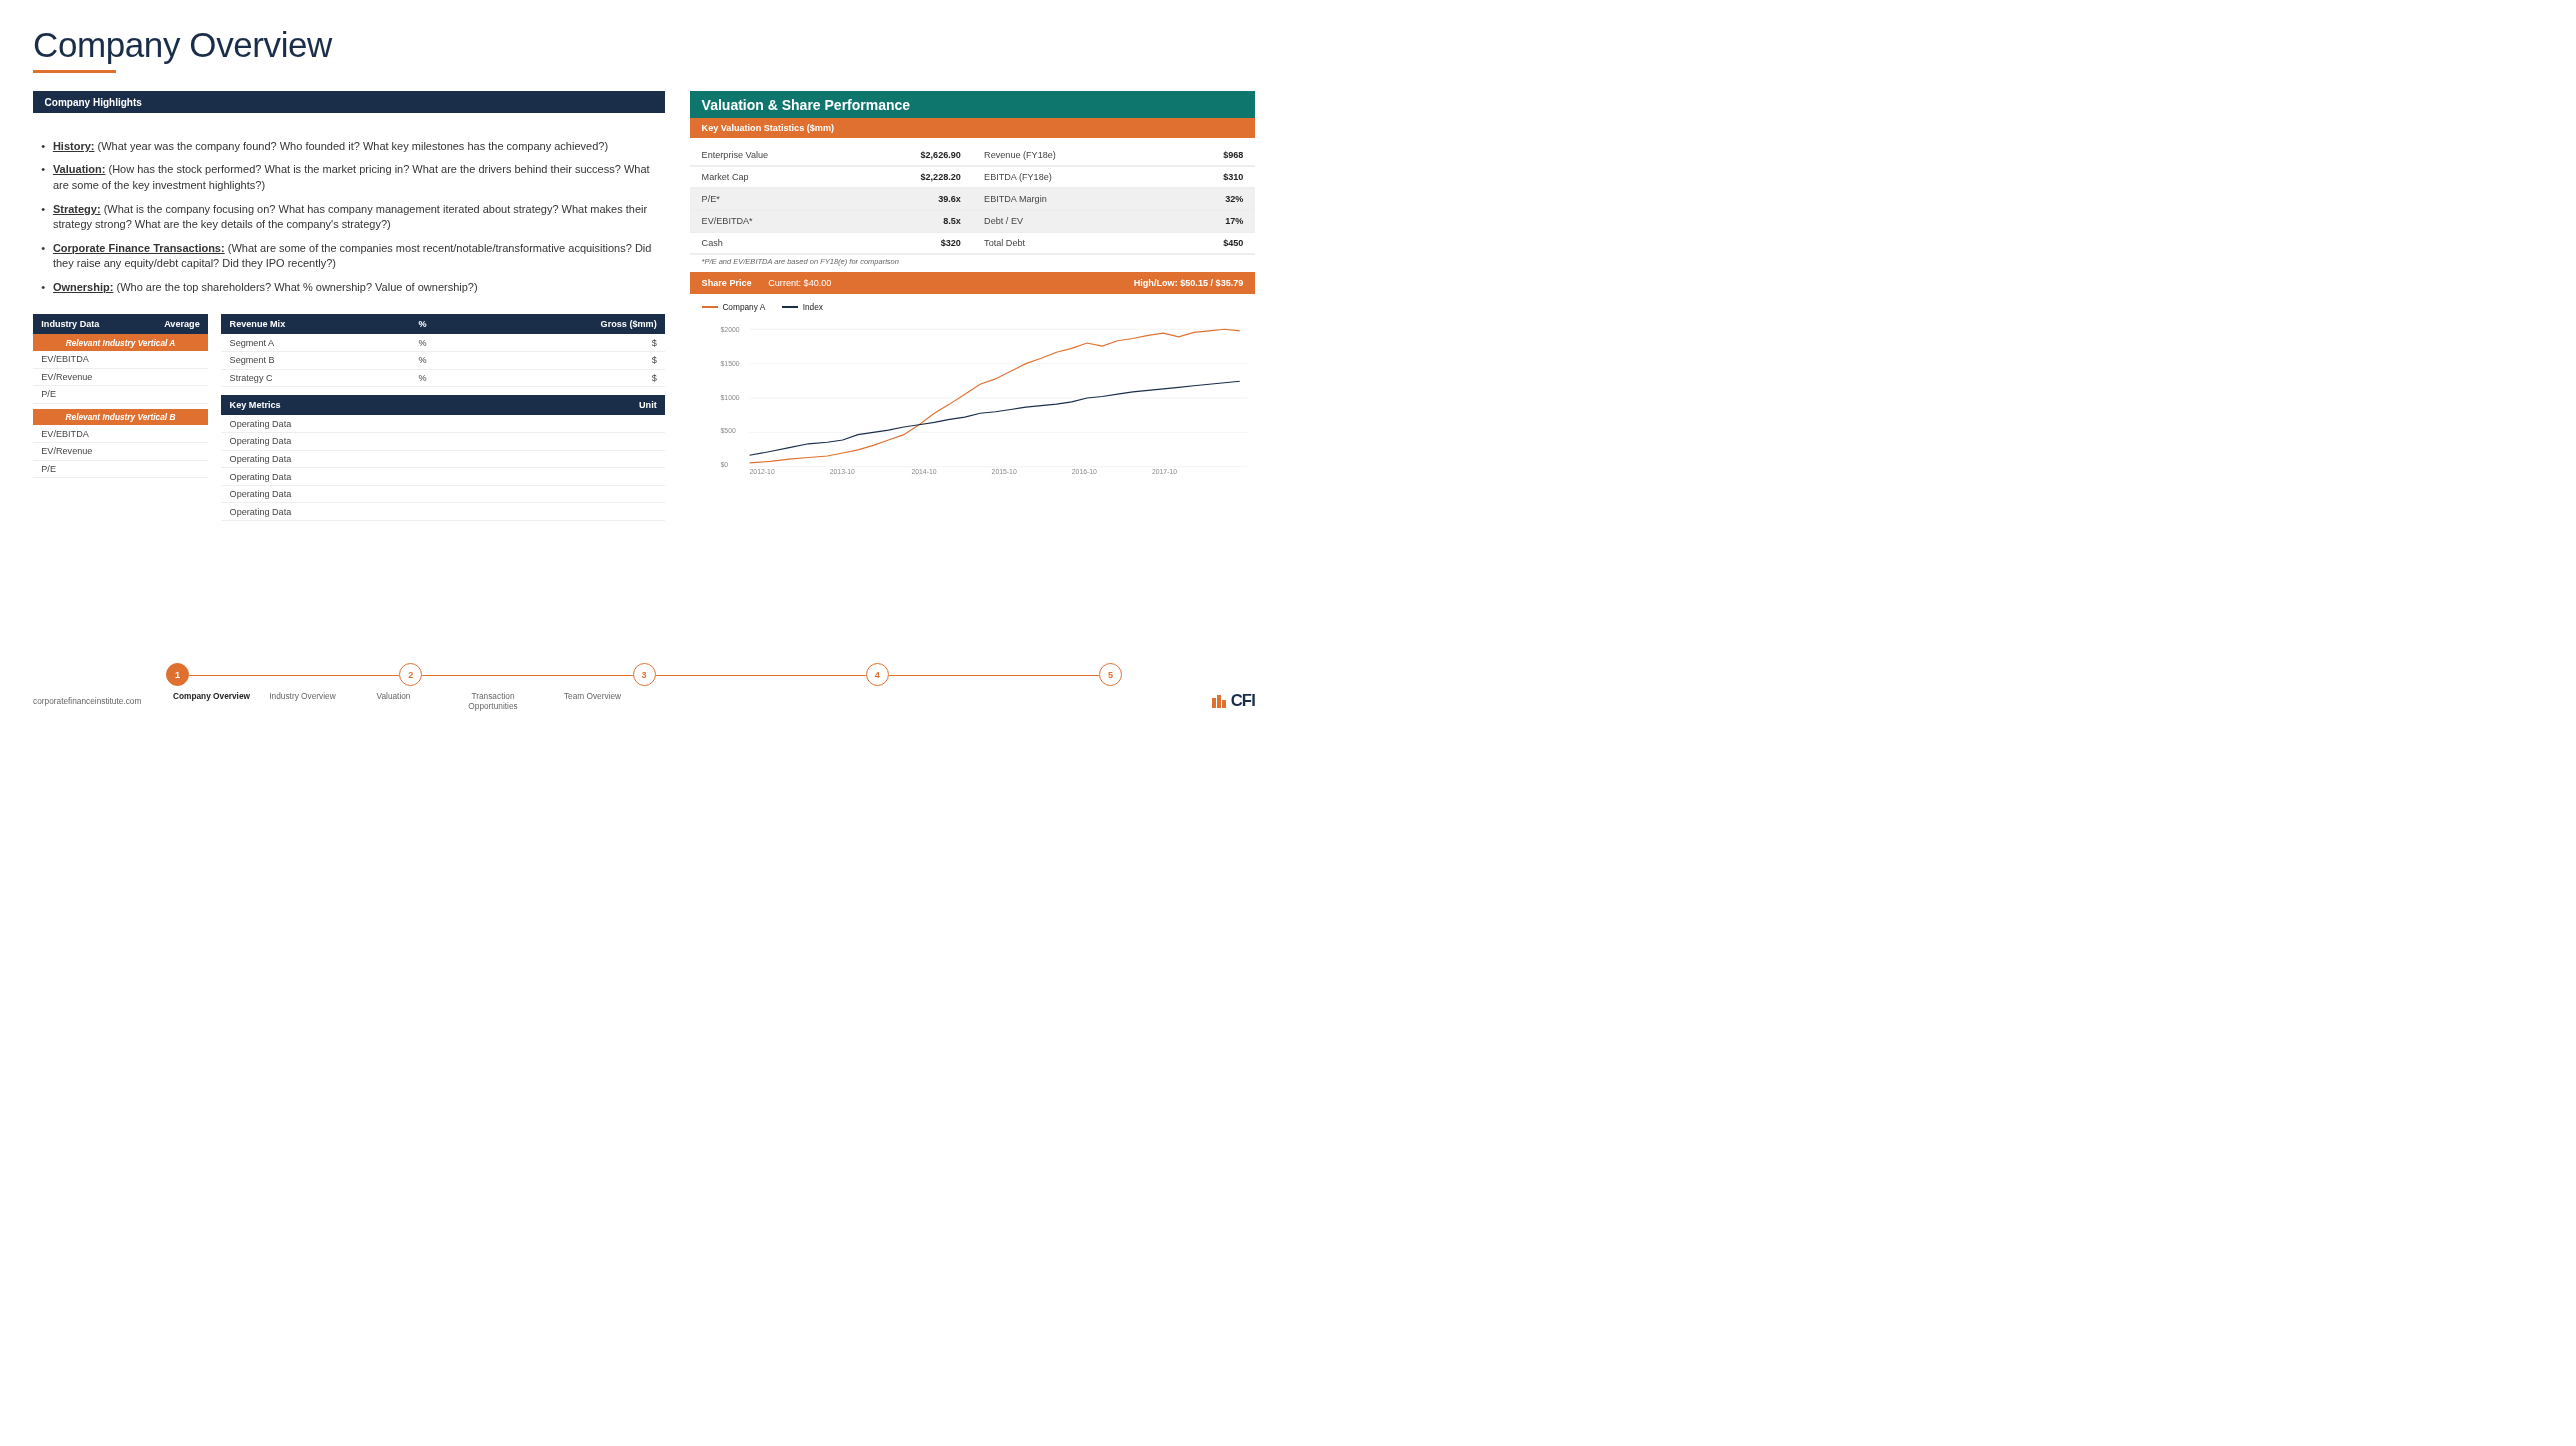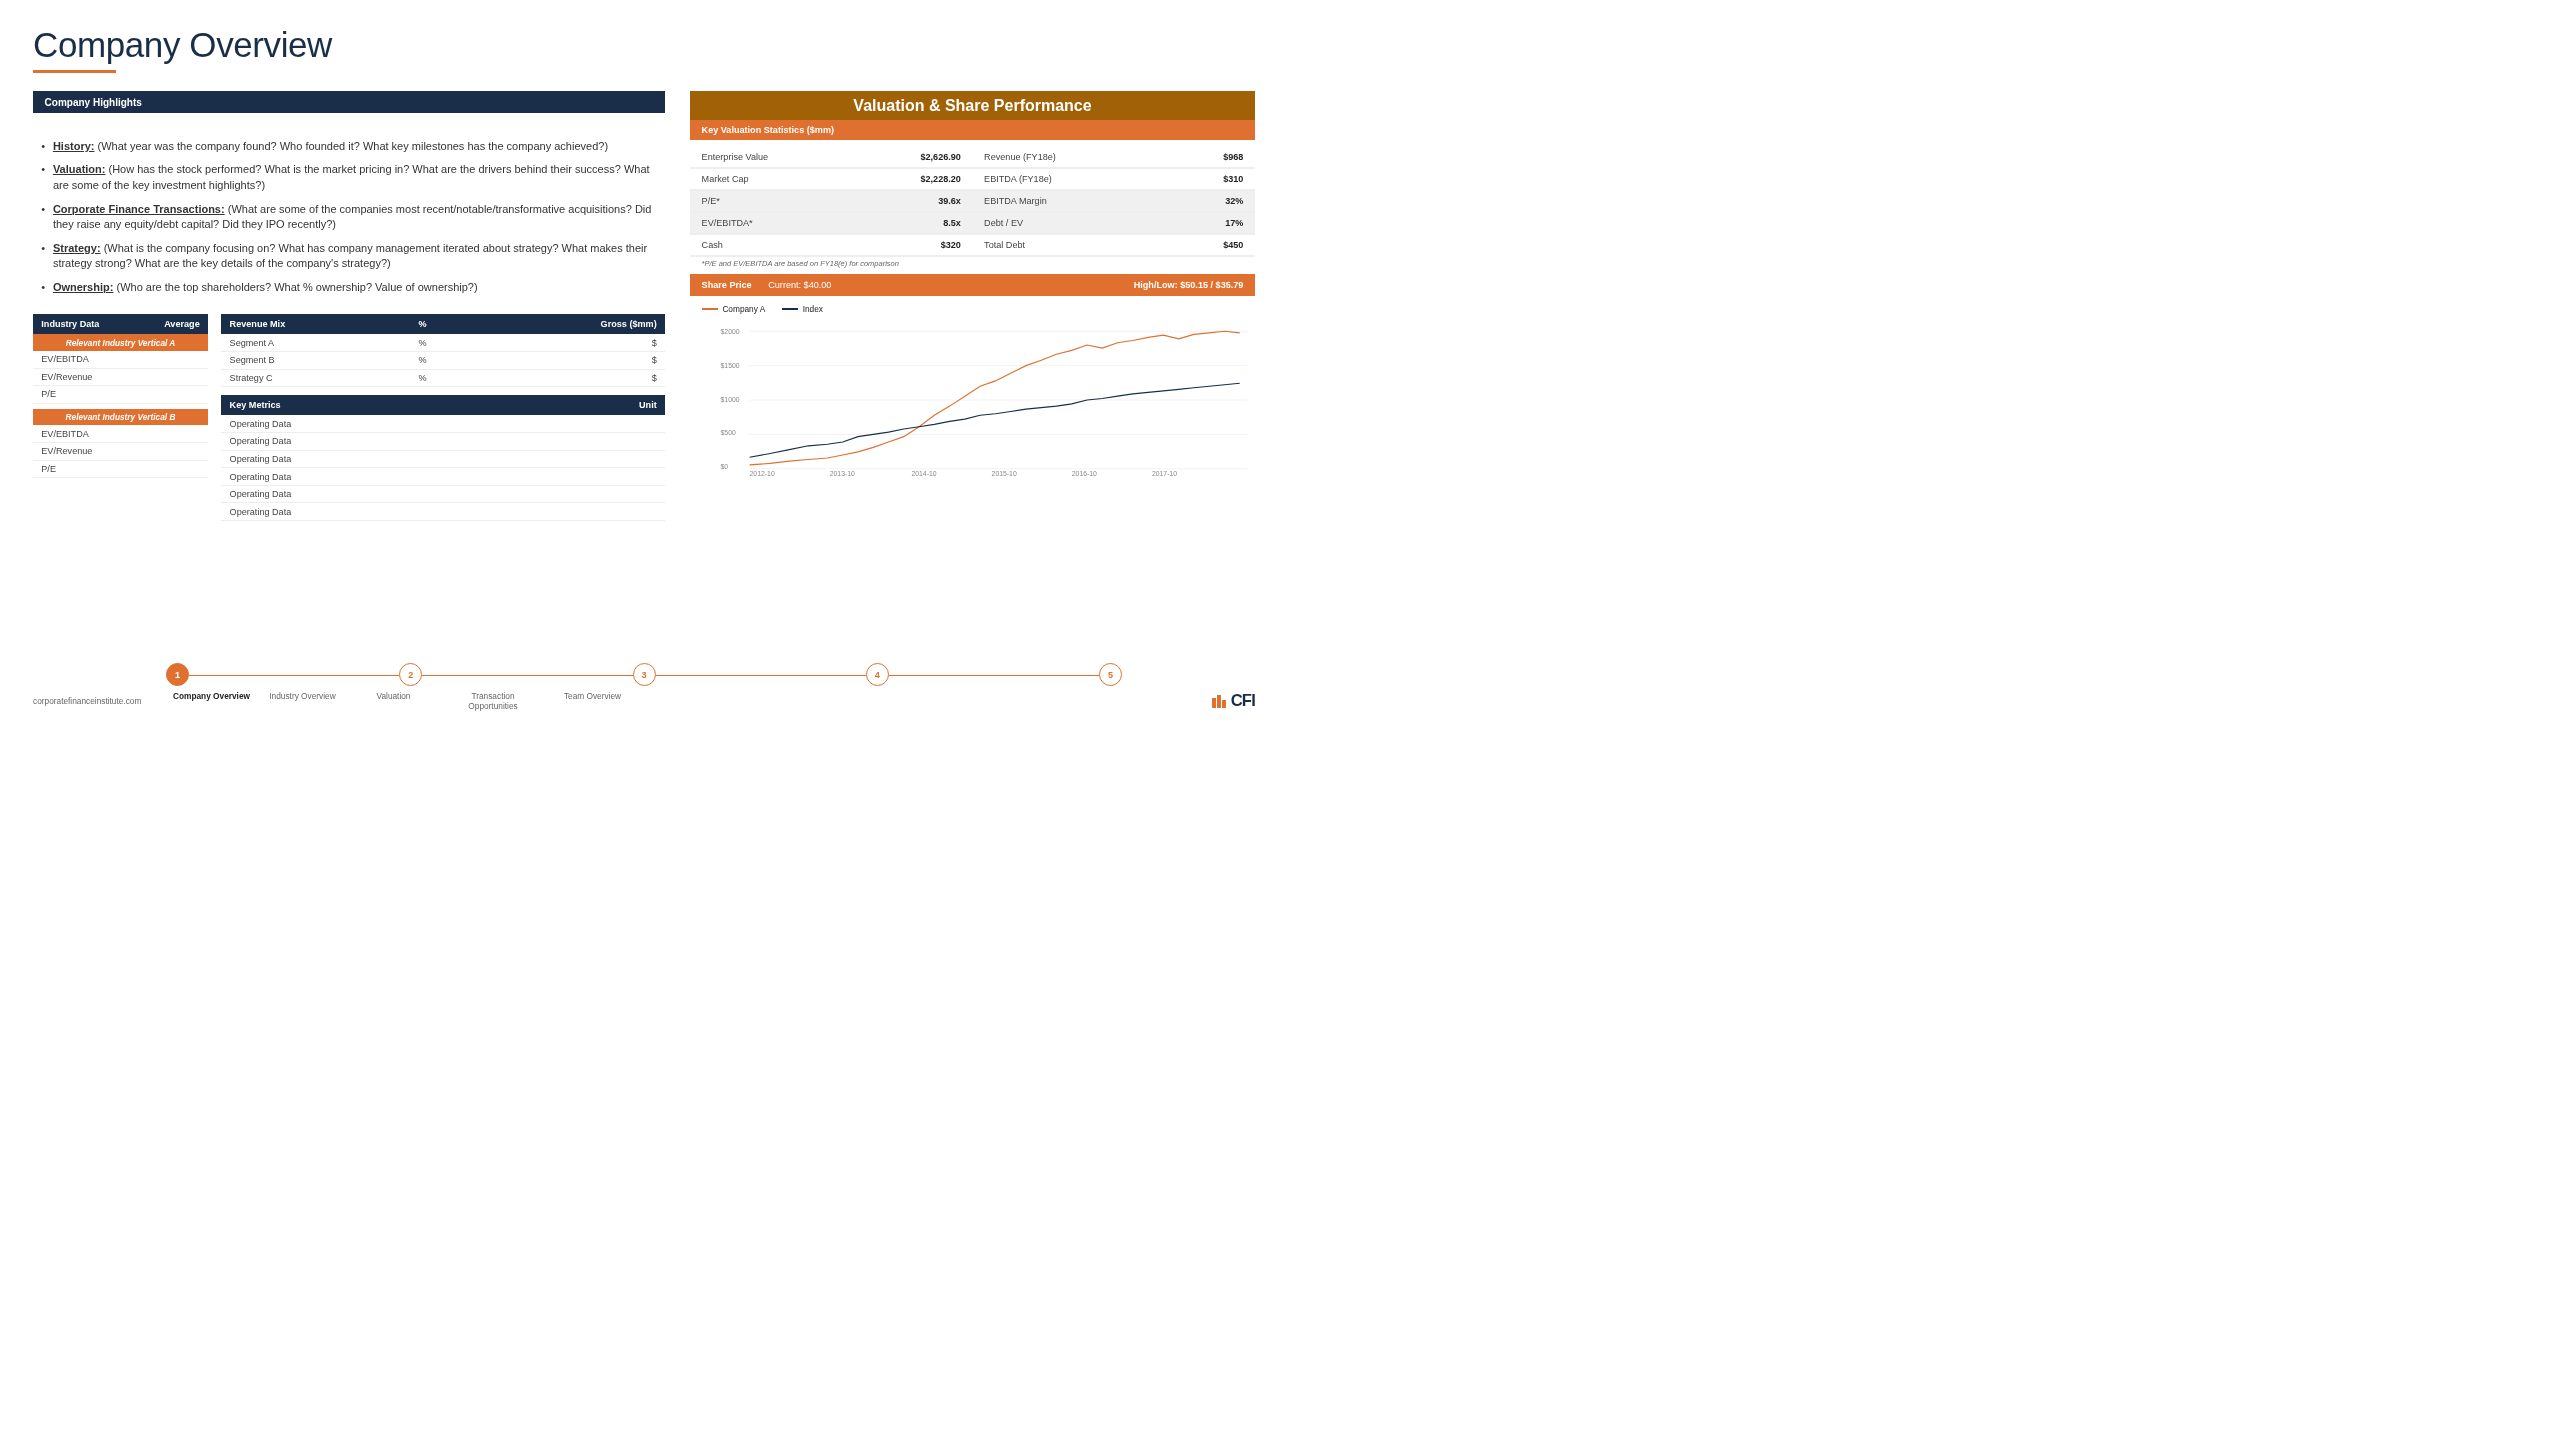--- a/index.html
+++ b/index.html
@@ -156,26 +156,25 @@
       text-align: right;
     }
     .metrics-table td {
       padding: 3.3px 8.3px;
       font-size: 9.1px;
       color: #444;
       border-bottom: 0.8px solid #eee;
     }
     
     .valuation-header {
-      background: #a16207;
+      background: #0f766e;
       color: #fff;
       padding: 5.8px 11.6px;
-      font-size: 16px;
-      font-weight: 600;
-      text-align: center;
+      font-size: 14px;
+      font-weight: 600;
     }
     .valuation-sub-header {
       background: #e07030;
       color: #fff;
       padding: 5px 11.6px;
       font-size: 9.1px;
       font-weight: 600;
       margin-bottom: 6.6px;
     }
     .val-stat-cell {
@@ -336,26 +335,26 @@
       <ul class="highlights-list">
         <li>
           <span class="highlight-label">History:</span>
           <span> (What year was the company found? Who founded it? What key milestones has the company achieved?)</span>
         </li>
         <li>
           <span class="highlight-label">Valuation:</span>
           <span> (How has the stock performed? What is the market pricing in? What are the drivers behind their success? What are some of the key investment highlights?)</span>
         </li>
         <li>
+          <span class="highlight-label">Strategy:</span>
+          <span> (What is the company focusing on? What has company management iterated about strategy? What makes their strategy strong? What are the key details of the company's strategy?)</span>
+        </li>
+        <li>
           <span class="highlight-label">Corporate Finance Transactions:</span>
           <span> (What are some of the companies most recent/notable/transformative acquisitions? Did they raise any equity/debt capital? Did they IPO recently?)</span>
-        </li>
-        <li>
-          <span class="highlight-label">Strategy:</span>
-          <span> (What is the company focusing on? What has company management iterated about strategy? What makes their strategy strong? What are the key details of the company's strategy?)</span>
         </li>
         <li>
           <span class="highlight-label">Ownership:</span>
           <span> (Who are the top shareholders? What % ownership? Value of ownership?)</span>
         </li>
       </ul>
 
       <div class="bottom-left">
 
         <div class="industry-data-section">

